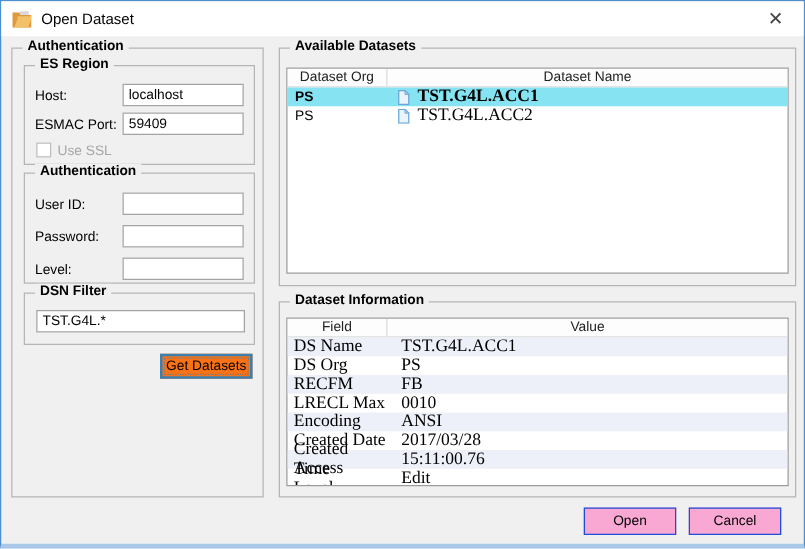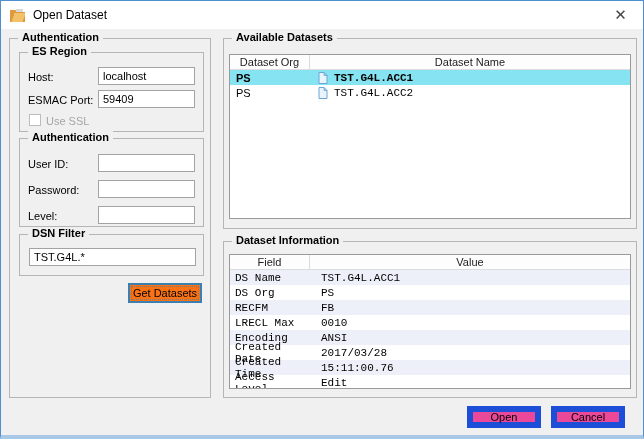--- a/index.html
+++ b/index.html
@@ -41,21 +41,21 @@
     font-family:"Liberation Sans", sans-serif; font-size:11px; color:#000;
     padding:0 4px; outline:none;
   }
   .checkbox {
     position:absolute; width:12px; height:12px; background:#fff;
     border:1px solid #bcbcbc;
   }
   .disabled-label { color:#a6a6a6; }
 
   .btn {
-    position:absolute; background:#ec4899; border:6px solid #1d4ed8;
+    position:absolute; background:#f9a8d4; border:1px solid #1d4ed8;
     font-family:"Liberation Sans", sans-serif; font-size:11px; color:#000;
     display:flex; align-items:center; justify-content:center; cursor:default;
   }
   .btn-accent { border:2px solid #3c7fb1; background:#f97316; }
   .btn-accent::after {
     content:""; position:absolute; left:1px; right:1px; top:1px; bottom:1px;
     border:1px dotted #7a7a7a;
   }
 
   
@@ -65,21 +65,21 @@
   .thead { display:flex; height:15px; background:#fdfdfd; border-bottom:1px solid #dcdcdc; }
   .th {
     font-size:11px; color:#222; display:flex; align-items:center; justify-content:center;
     height:100%;
   }
   .th-first { border-right:1px solid #dcdcdc; }
   .row { display:flex; height:15px; align-items:center; }
   .col-a { width:80px; flex:0 0 80px; padding-left:6px; font-size:11px; display:flex; align-items:center; height:100%; }
   .col-b { flex:1; display:flex; align-items:center; height:100%; }
 
-  .mono { font-family:Liberation Mono, monospace; font-size:11px; color:#000; }
+  .mono { font-family:Liberation Serif, serif; font-size:14px; color:#000; }
 
   .ad-row .col-b .file-icon { margin-left:8px; margin-right:6px; flex:0 0 auto; }
   .ad-row.selected { background:#85e3f2; }
   .ad-row.selected .col-a, .ad-row.selected .name-text { font-weight:bold; }
 
   .info-row.alt { background:#eef0f9; }
   .info-row .col-a { padding-left:5px; }
   .info-row .col-b { padding-left:11px; }
 </style>
 </head>

